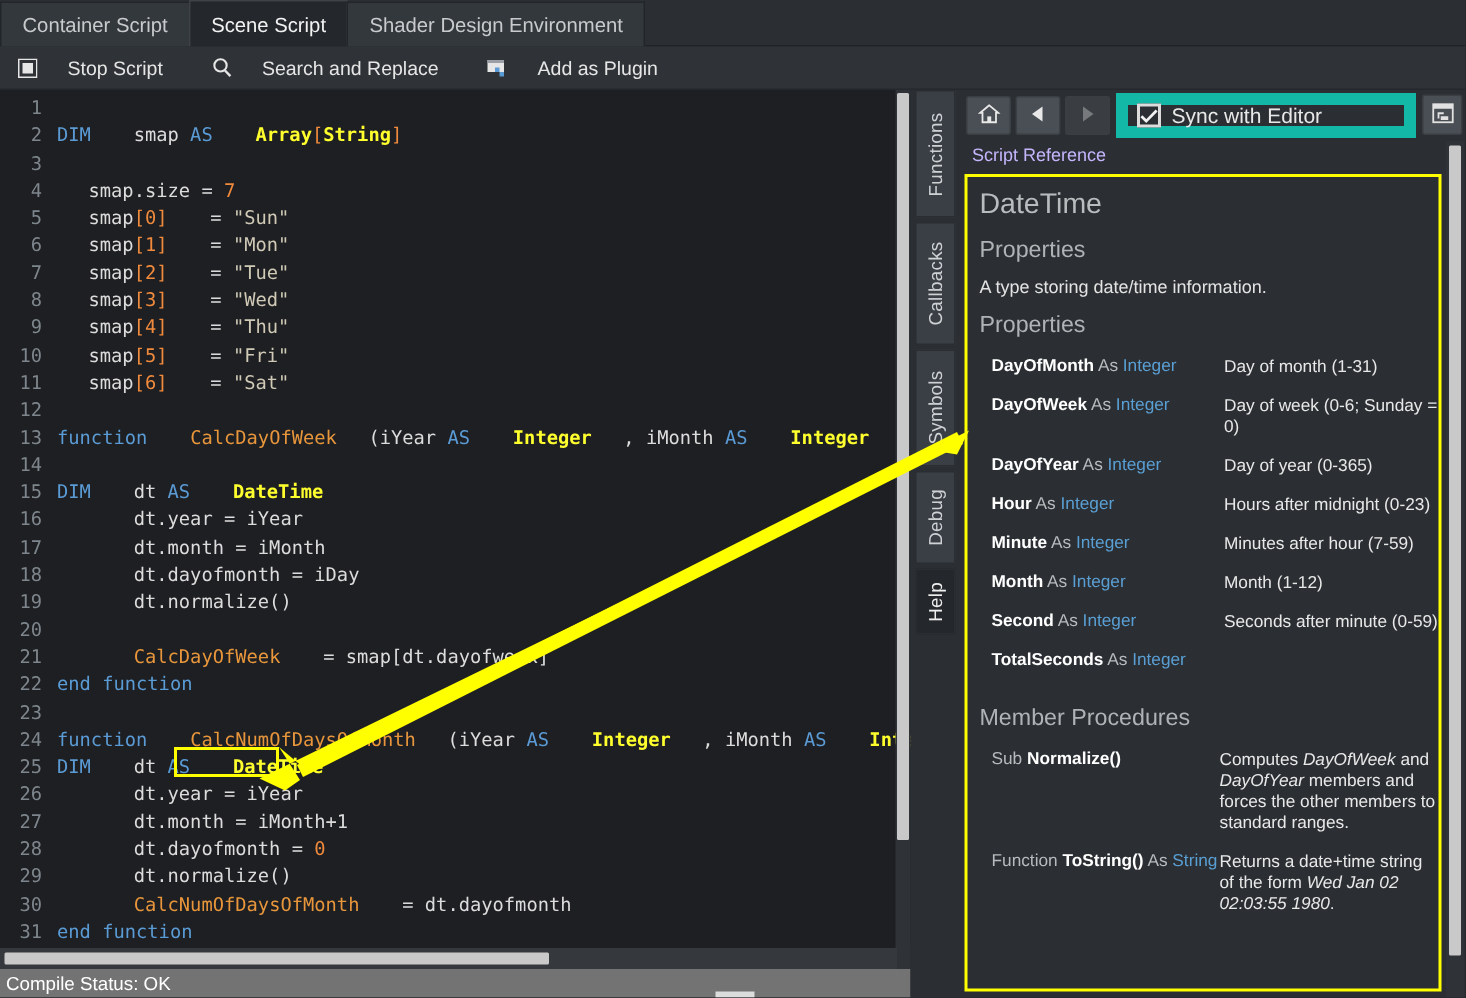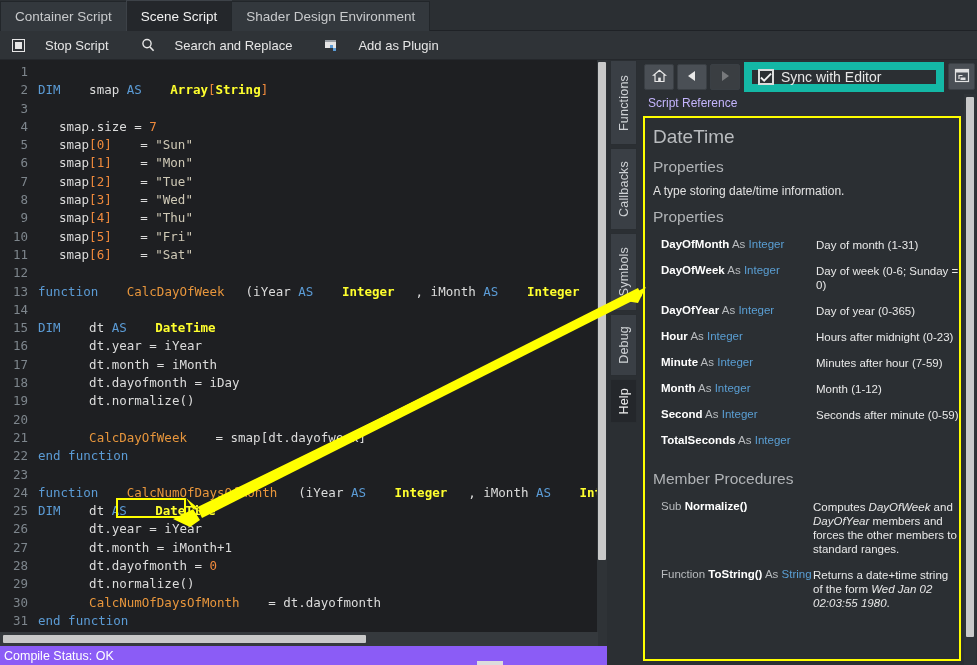--- a/index.html
+++ b/index.html
@@ -92,21 +92,21 @@
     background: #2f3337;
   }
   .code-vscroll .thumb {
     position: absolute; left: 1px; top: 2px; width: 8px; height: 498px;
     background: #c9c9c9; border-radius: 1px;
   }
 
   
   .status {
     position: absolute; left: 0; top: 646px; width: 607px; height: 19px;
-    background: #8b5cf6;
+    background: #737373;
     color: #ffffff; font-size: 12.5px;
     display: flex; align-items: center; padding-left: 4px;
   }
   .bottom-filler {
     position: absolute; left: 0; top: 632px; width: 607px; height: 14px;
     background: #2f3337;
   }
 
   
   .dock {

